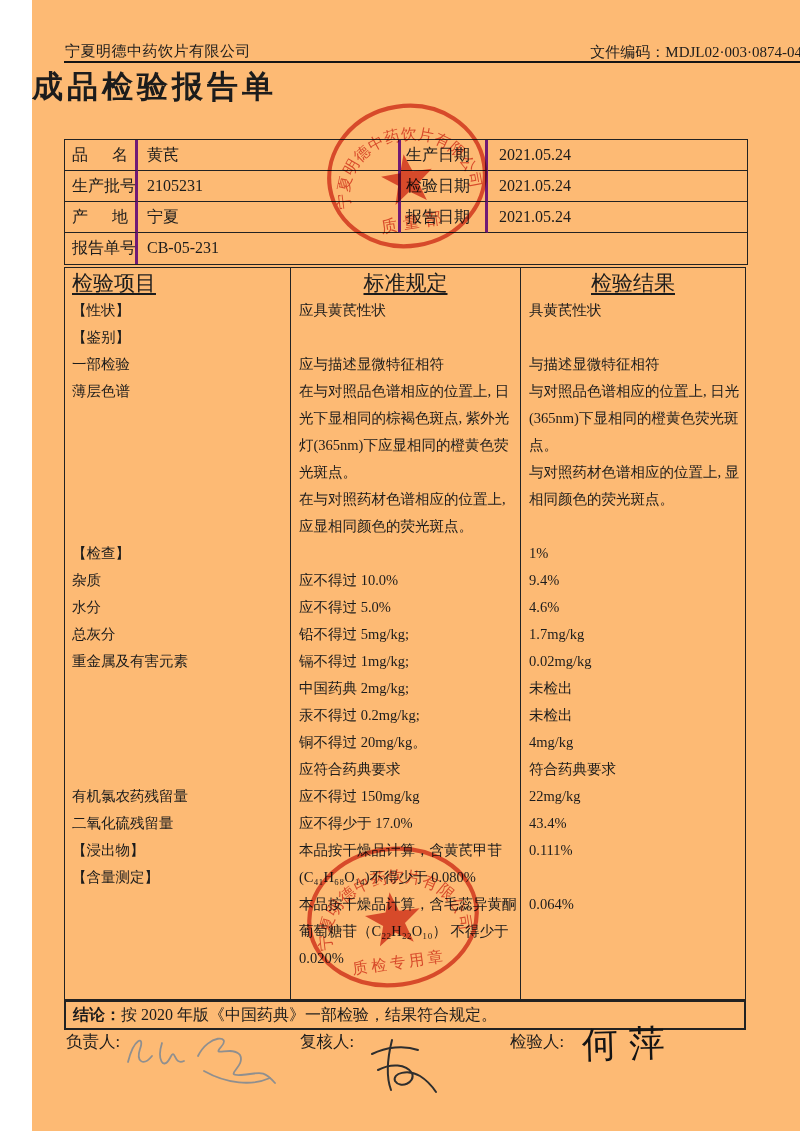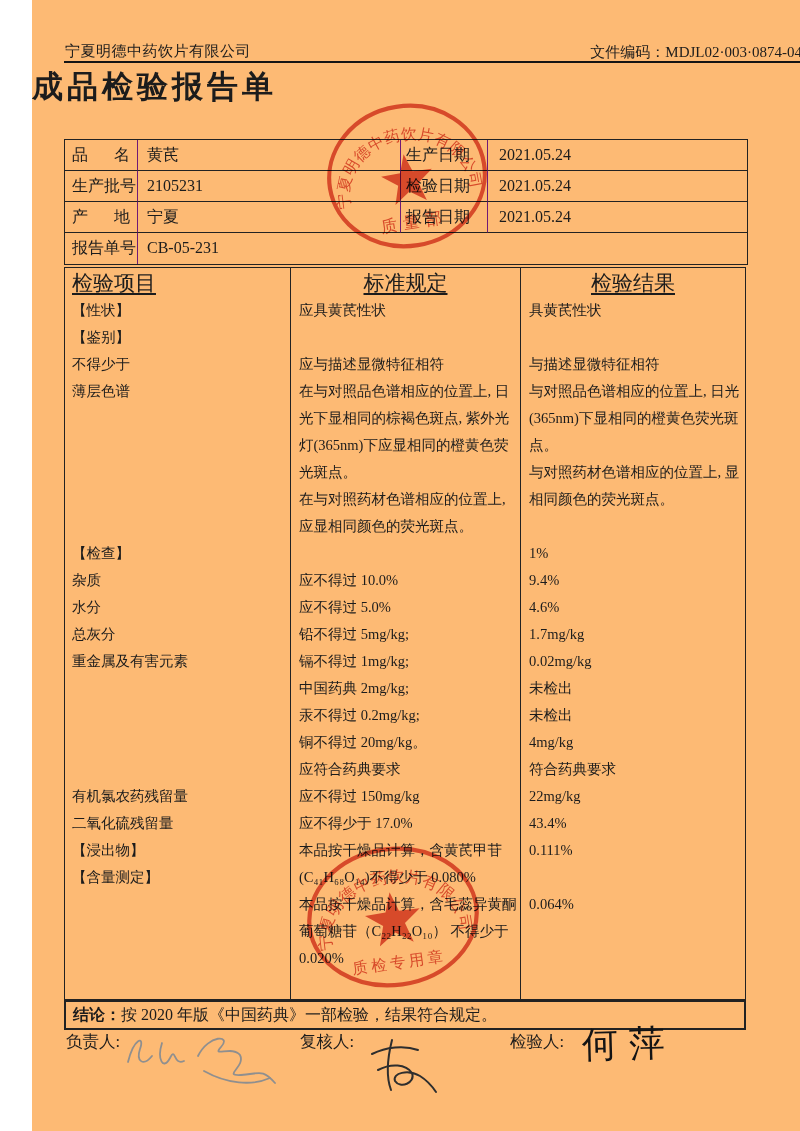--- a/index.html
+++ b/index.html
@@ -19,21 +19,21 @@
     font-size:31px; font-weight:bold; letter-spacing:4px;
   }
 
   
   .info-table {
     position:absolute; left:32px; top:139px; width:682px;
     display:grid; grid-template-columns:73px 263px 87px 259px;
     border:1px solid #222; font-size:16px;
   }
   .ic { height:31px; line-height:30px; box-sizing:border-box;
-        border-right:1px solid #701a75; border-bottom:1px solid #222;
+        border-right:3px solid #701a75; border-bottom:1px solid #222;
         white-space:nowrap; overflow:hidden; }
   .ic.no-r { border-right:none; }
   .ic.no-b { border-bottom:none; }
   .ic.lbl  { text-align:justify; text-align-last:justify; padding:0 7px; }
   .ic.lbl2 { padding-left:5px; }
   .ic.val  { padding-left:9px; }
   .ic.val2 { padding-left:11px; }
   .ic.span3 { grid-column:2 / 5; }
 
   
@@ -106,21 +106,21 @@
     <div class="ic lbl no-b">报告单号</div>
     <div class="ic val span3 no-r no-b">CB-05-231</div>
   </div>
 
   <div class="main-table">
     <div class="mcol mcol1">
       <div class="col-head"><span class="u">检验项目</span></div>
       <div>
           <div class="line">【性状】</div>
           <div class="line">【鉴别】</div>
-          <div class="line">不得少于</div>
+          <div class="line">一部检验</div>
           <div class="line">薄层色谱</div>
           <div class="line">&nbsp;</div>
           <div class="line">&nbsp;</div>
           <div class="line">&nbsp;</div>
           <div class="line">&nbsp;</div>
           <div class="line">&nbsp;</div>
           <div class="line">【检查】</div>
           <div class="line">杂质</div>
           <div class="line">水分</div>
           <div class="line">总灰分</div>

